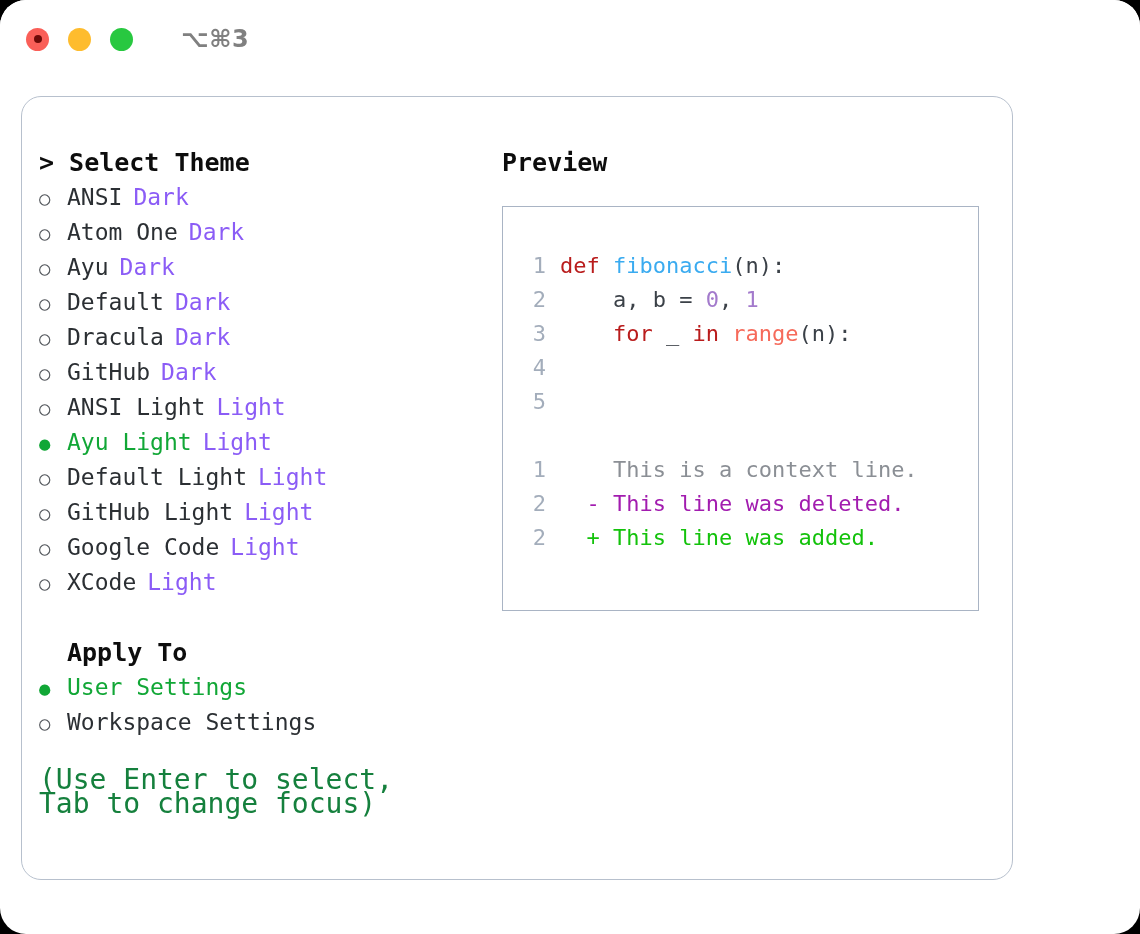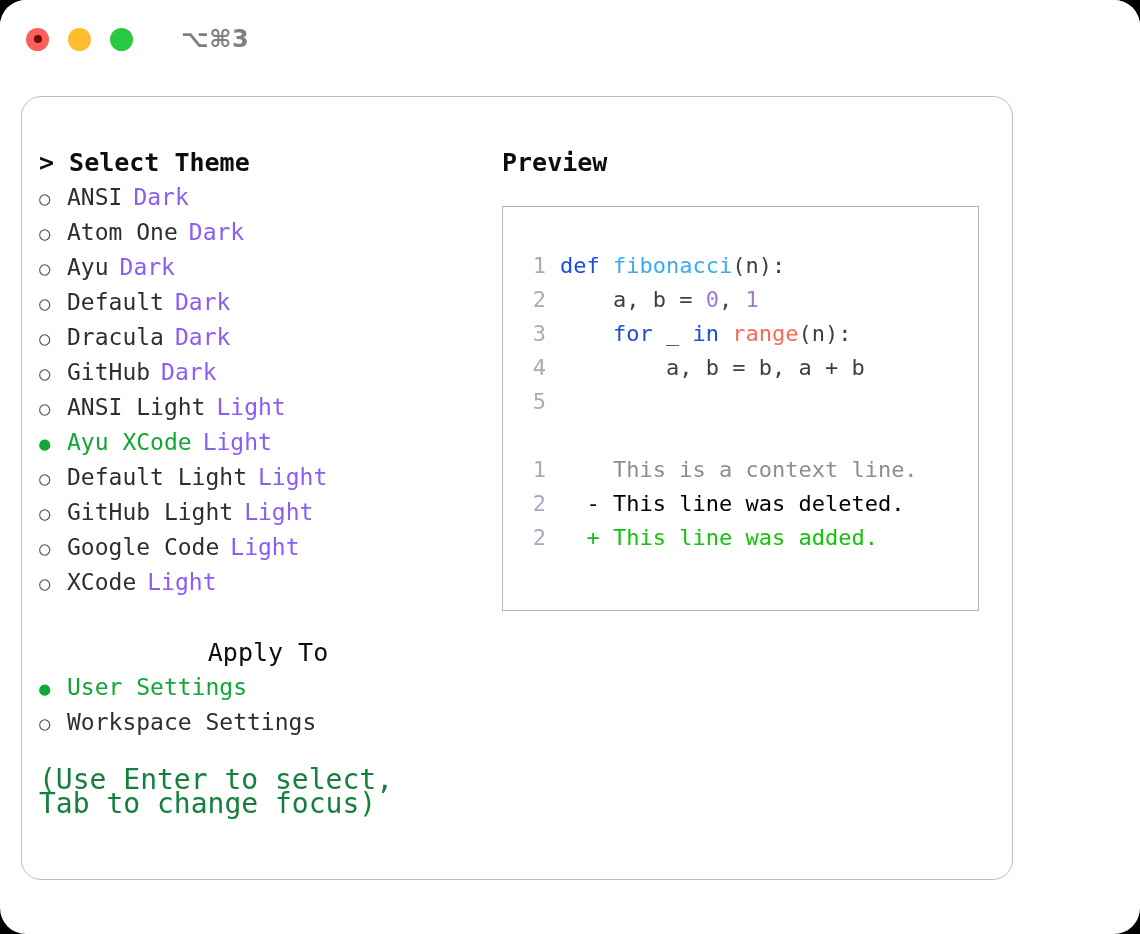--- a/index.html
+++ b/index.html
@@ -98,21 +98,21 @@
     width: 430px;
   }
 
   .section-header {
     font-size: 25px;
     font-weight: bold;
     color: #0d0d0d;
     line-height: 34px;
     white-space: pre;
   }
-  .section-header.indented { padding-left: 28px; font-weight: normal; text-align: center; }
+  .section-header.indented { padding-left: 28px; font-weight: bold; }
 
   .opt-row {
     display: flex;
     align-items: baseline;
     line-height: 34px;
     font-size: 23px;
     white-space: pre;
   }
   .marker {
     width: 28px;
@@ -171,30 +171,30 @@
     white-space: pre;
   }
   .lineno {
     flex: 0 0 26px;
     text-align: right;
     color: #a3adbb;
     margin-right: 14px;
   }
   .code-text { color: #3b4148; }
 
-  .tok-kw   { color: #1d4ed8; }
+  .tok-kw   { color: #b91c1c; }
   .tok-fn   { color: #3aabf0; }
   .tok-num  { color: #a37acc; }
   .tok-bi   { color: #f66a5a; }
   .tok-pl   { color: #3b4148; }
 
   .blank-line { height: 34px; }
 
   .diff-ctx { color: #8b8f95; }
-  .diff-del { color: #000000; }
+  .diff-del { color: #a21caf; }
   .diff-add { color: #13c20b; }
 </style>
 </head>
 <body>
 
 <div class="window">
 
   <div class="titlebar">
     <div class="traffic">
       <span class="dot red"></span>
@@ -212,21 +212,21 @@
         <div class="section-header">&gt; Select Theme</div>
 
         <div id="theme-list">
             <div class="opt-row"><span class="marker">○</span><span class="opt-label">ANSI</span><span class="opt-kind">Dark</span></div>
             <div class="opt-row"><span class="marker">○</span><span class="opt-label">Atom One</span><span class="opt-kind">Dark</span></div>
             <div class="opt-row"><span class="marker">○</span><span class="opt-label">Ayu</span><span class="opt-kind">Dark</span></div>
             <div class="opt-row"><span class="marker">○</span><span class="opt-label">Default</span><span class="opt-kind">Dark</span></div>
             <div class="opt-row"><span class="marker">○</span><span class="opt-label">Dracula</span><span class="opt-kind">Dark</span></div>
             <div class="opt-row"><span class="marker">○</span><span class="opt-label">GitHub</span><span class="opt-kind">Dark</span></div>
             <div class="opt-row"><span class="marker">○</span><span class="opt-label">ANSI Light</span><span class="opt-kind">Light</span></div>
-            <div class="opt-row"><span class="marker sel">●</span><span class="opt-label sel">Ayu XCode</span><span class="opt-kind">Light</span></div>
+            <div class="opt-row"><span class="marker sel">●</span><span class="opt-label sel">Ayu Light</span><span class="opt-kind">Light</span></div>
             <div class="opt-row"><span class="marker">○</span><span class="opt-label">Default Light</span><span class="opt-kind">Light</span></div>
             <div class="opt-row"><span class="marker">○</span><span class="opt-label">GitHub Light</span><span class="opt-kind">Light</span></div>
             <div class="opt-row"><span class="marker">○</span><span class="opt-label">Google Code</span><span class="opt-kind">Light</span></div>
             <div class="opt-row"><span class="marker">○</span><span class="opt-label">XCode</span><span class="opt-kind">Light</span></div>
           </div>
 
         <div class="spacer-block"></div>
 
         <div class="section-header indented">Apply To</div>
 
@@ -241,21 +241,21 @@
       </div>
 
       <div class="right-col">
         <div class="preview-title">Preview</div>
 
         <div class="preview-box">
           <div id="code-block">
               <div class="code-line"><span class="lineno">1</span><span class="code-text"><span class="tok-kw">def </span><span class="tok-fn">fibonacci</span><span class="tok-pl">(n):</span></span></div>
               <div class="code-line"><span class="lineno">2</span><span class="code-text"><span class="tok-pl">    a, b = </span><span class="tok-num">0</span><span class="tok-pl">, </span><span class="tok-num">1</span></span></div>
               <div class="code-line"><span class="lineno">3</span><span class="code-text"><span class="tok-pl">    </span><span class="tok-kw">for</span><span class="tok-pl"> _ </span><span class="tok-kw">in</span><span class="tok-pl"> </span><span class="tok-bi">range</span><span class="tok-pl">(n):</span></span></div>
-              <div class="code-line"><span class="lineno">4</span><span class="code-text"><span class="tok-pl">        a, b = b, a + b</span></span></div>
+              <div class="code-line"><span class="lineno">4</span></div>
               <div class="code-line"><span class="lineno">5</span></div>
             </div>
           <div class="blank-line"></div>
           <div id="diff-block">
               <div class="code-line"><span class="lineno">1</span><span class="diff-ctx">    This is a context line.</span></div>
               <div class="code-line"><span class="lineno">2</span><span class="diff-del">  - This line was deleted.</span></div>
               <div class="code-line"><span class="lineno">2</span><span class="diff-add">  + This line was added.</span></div>
             </div>
         </div>
       </div>

